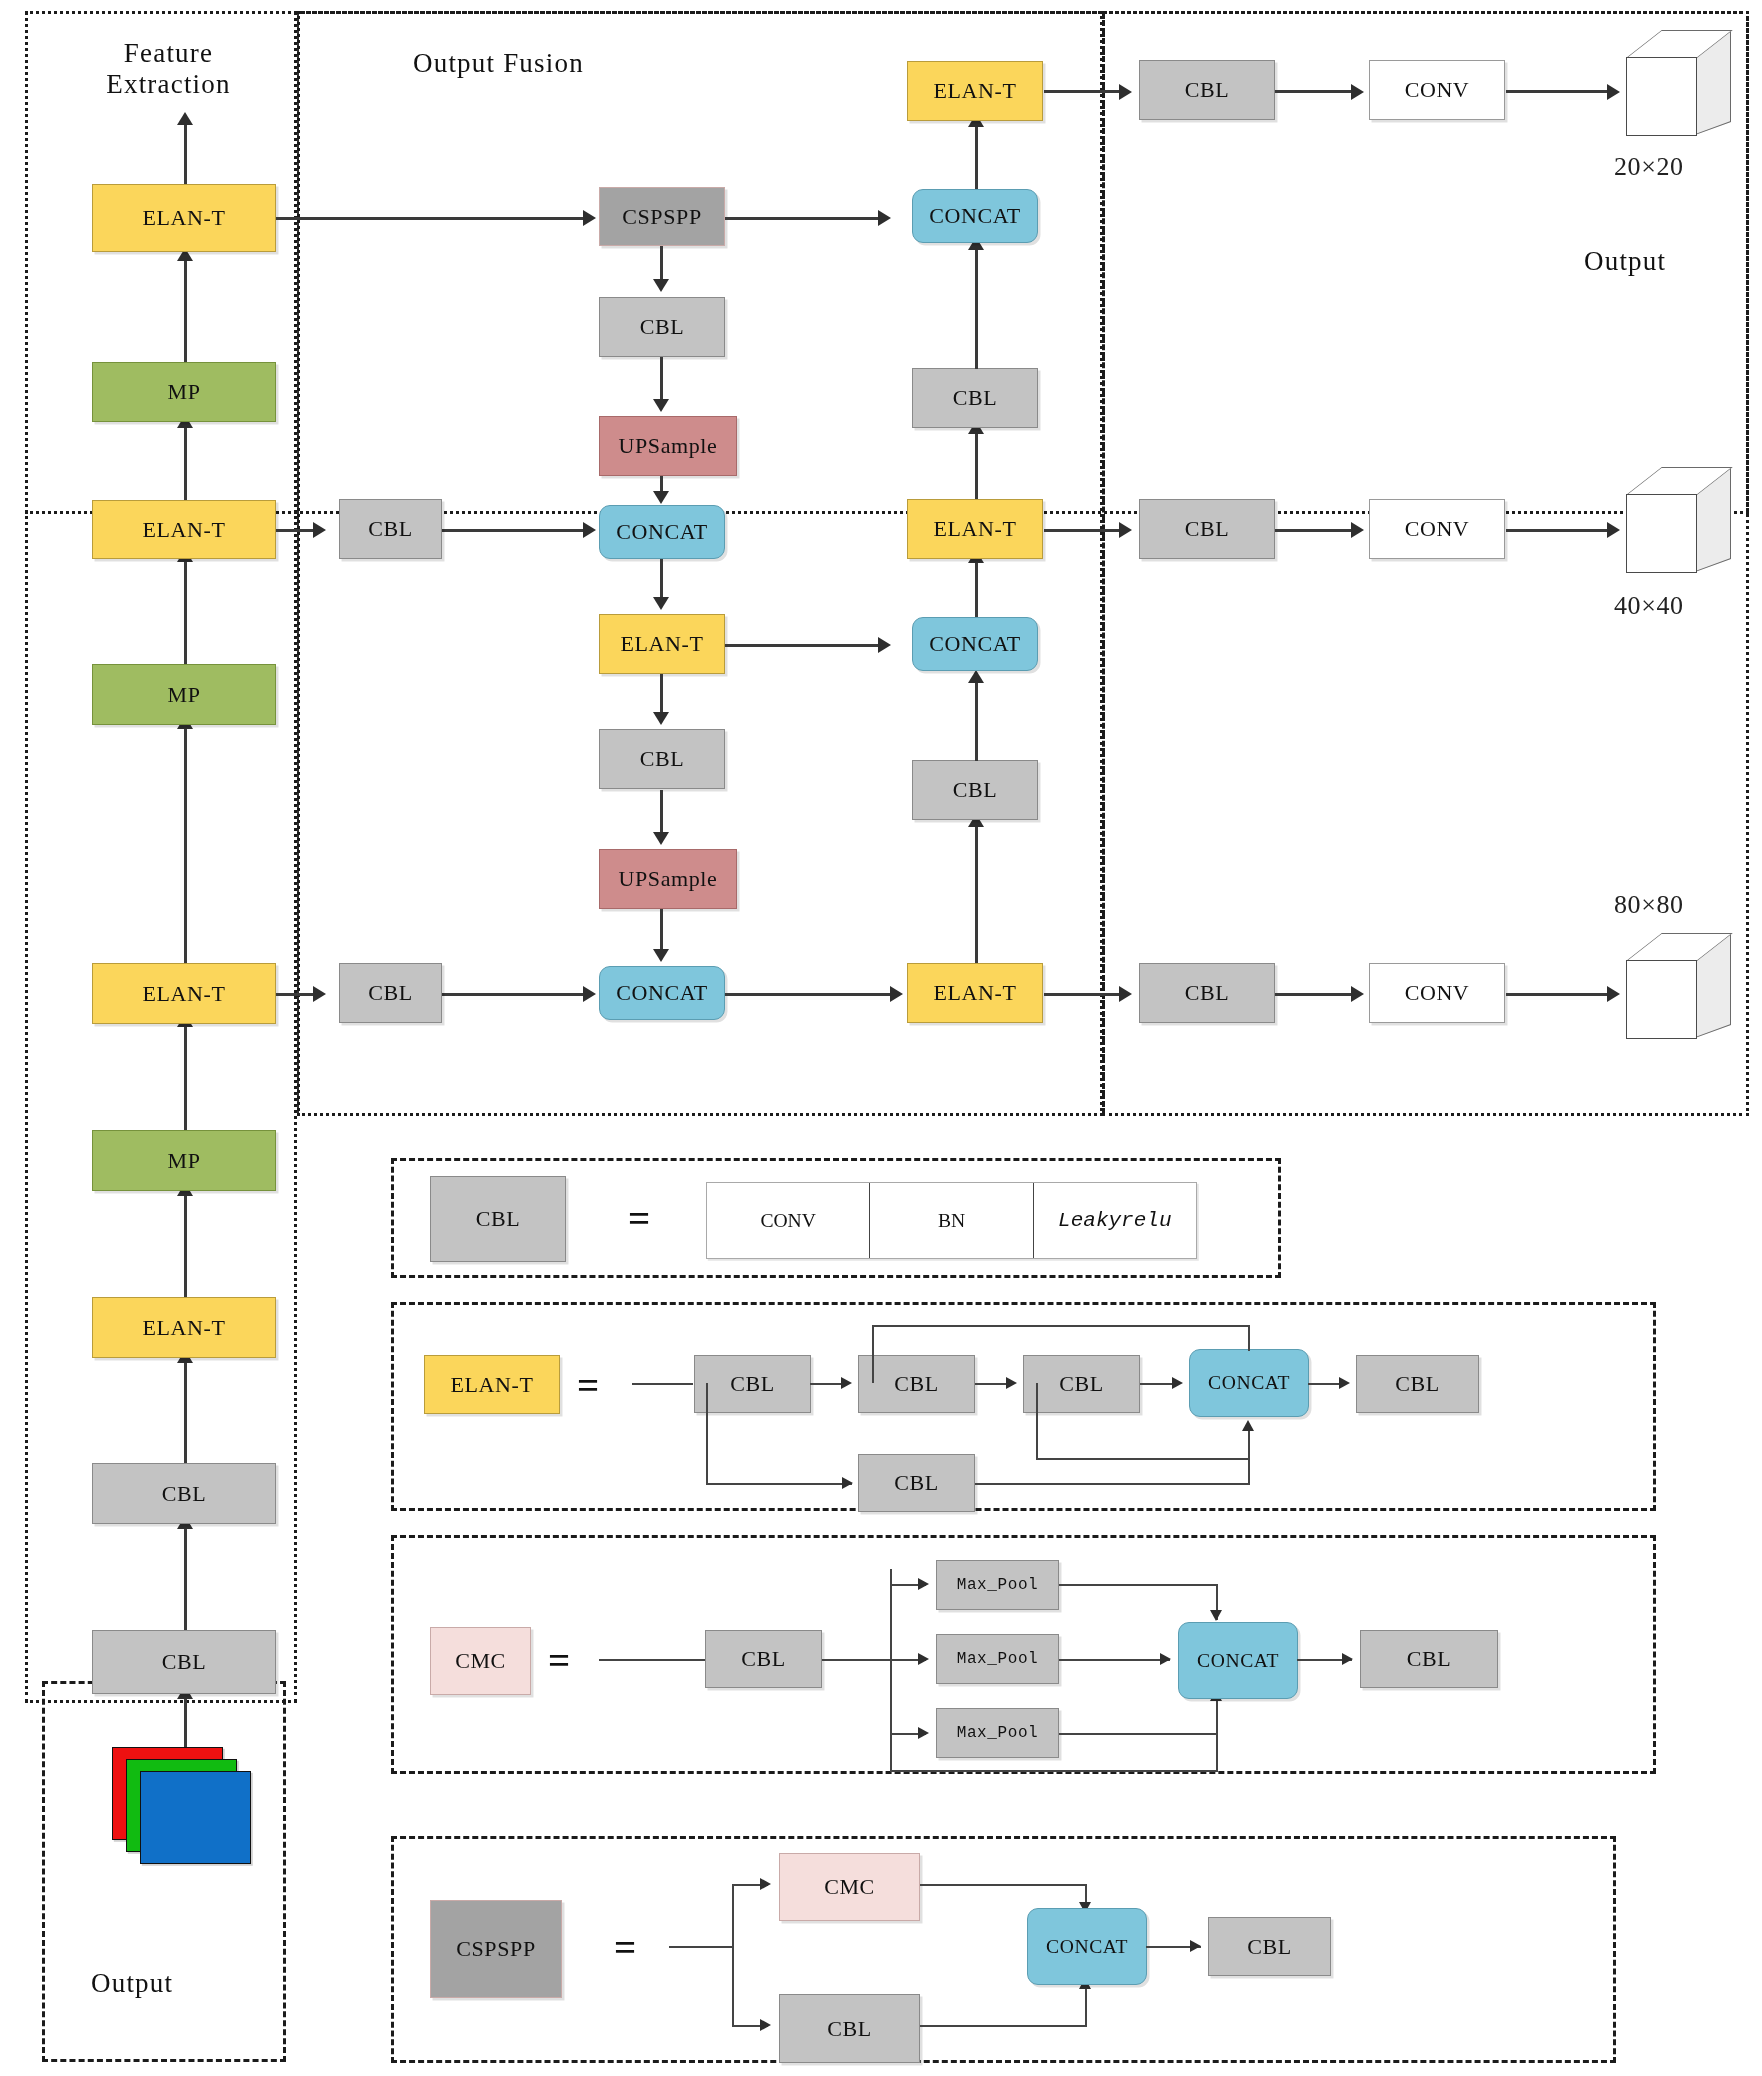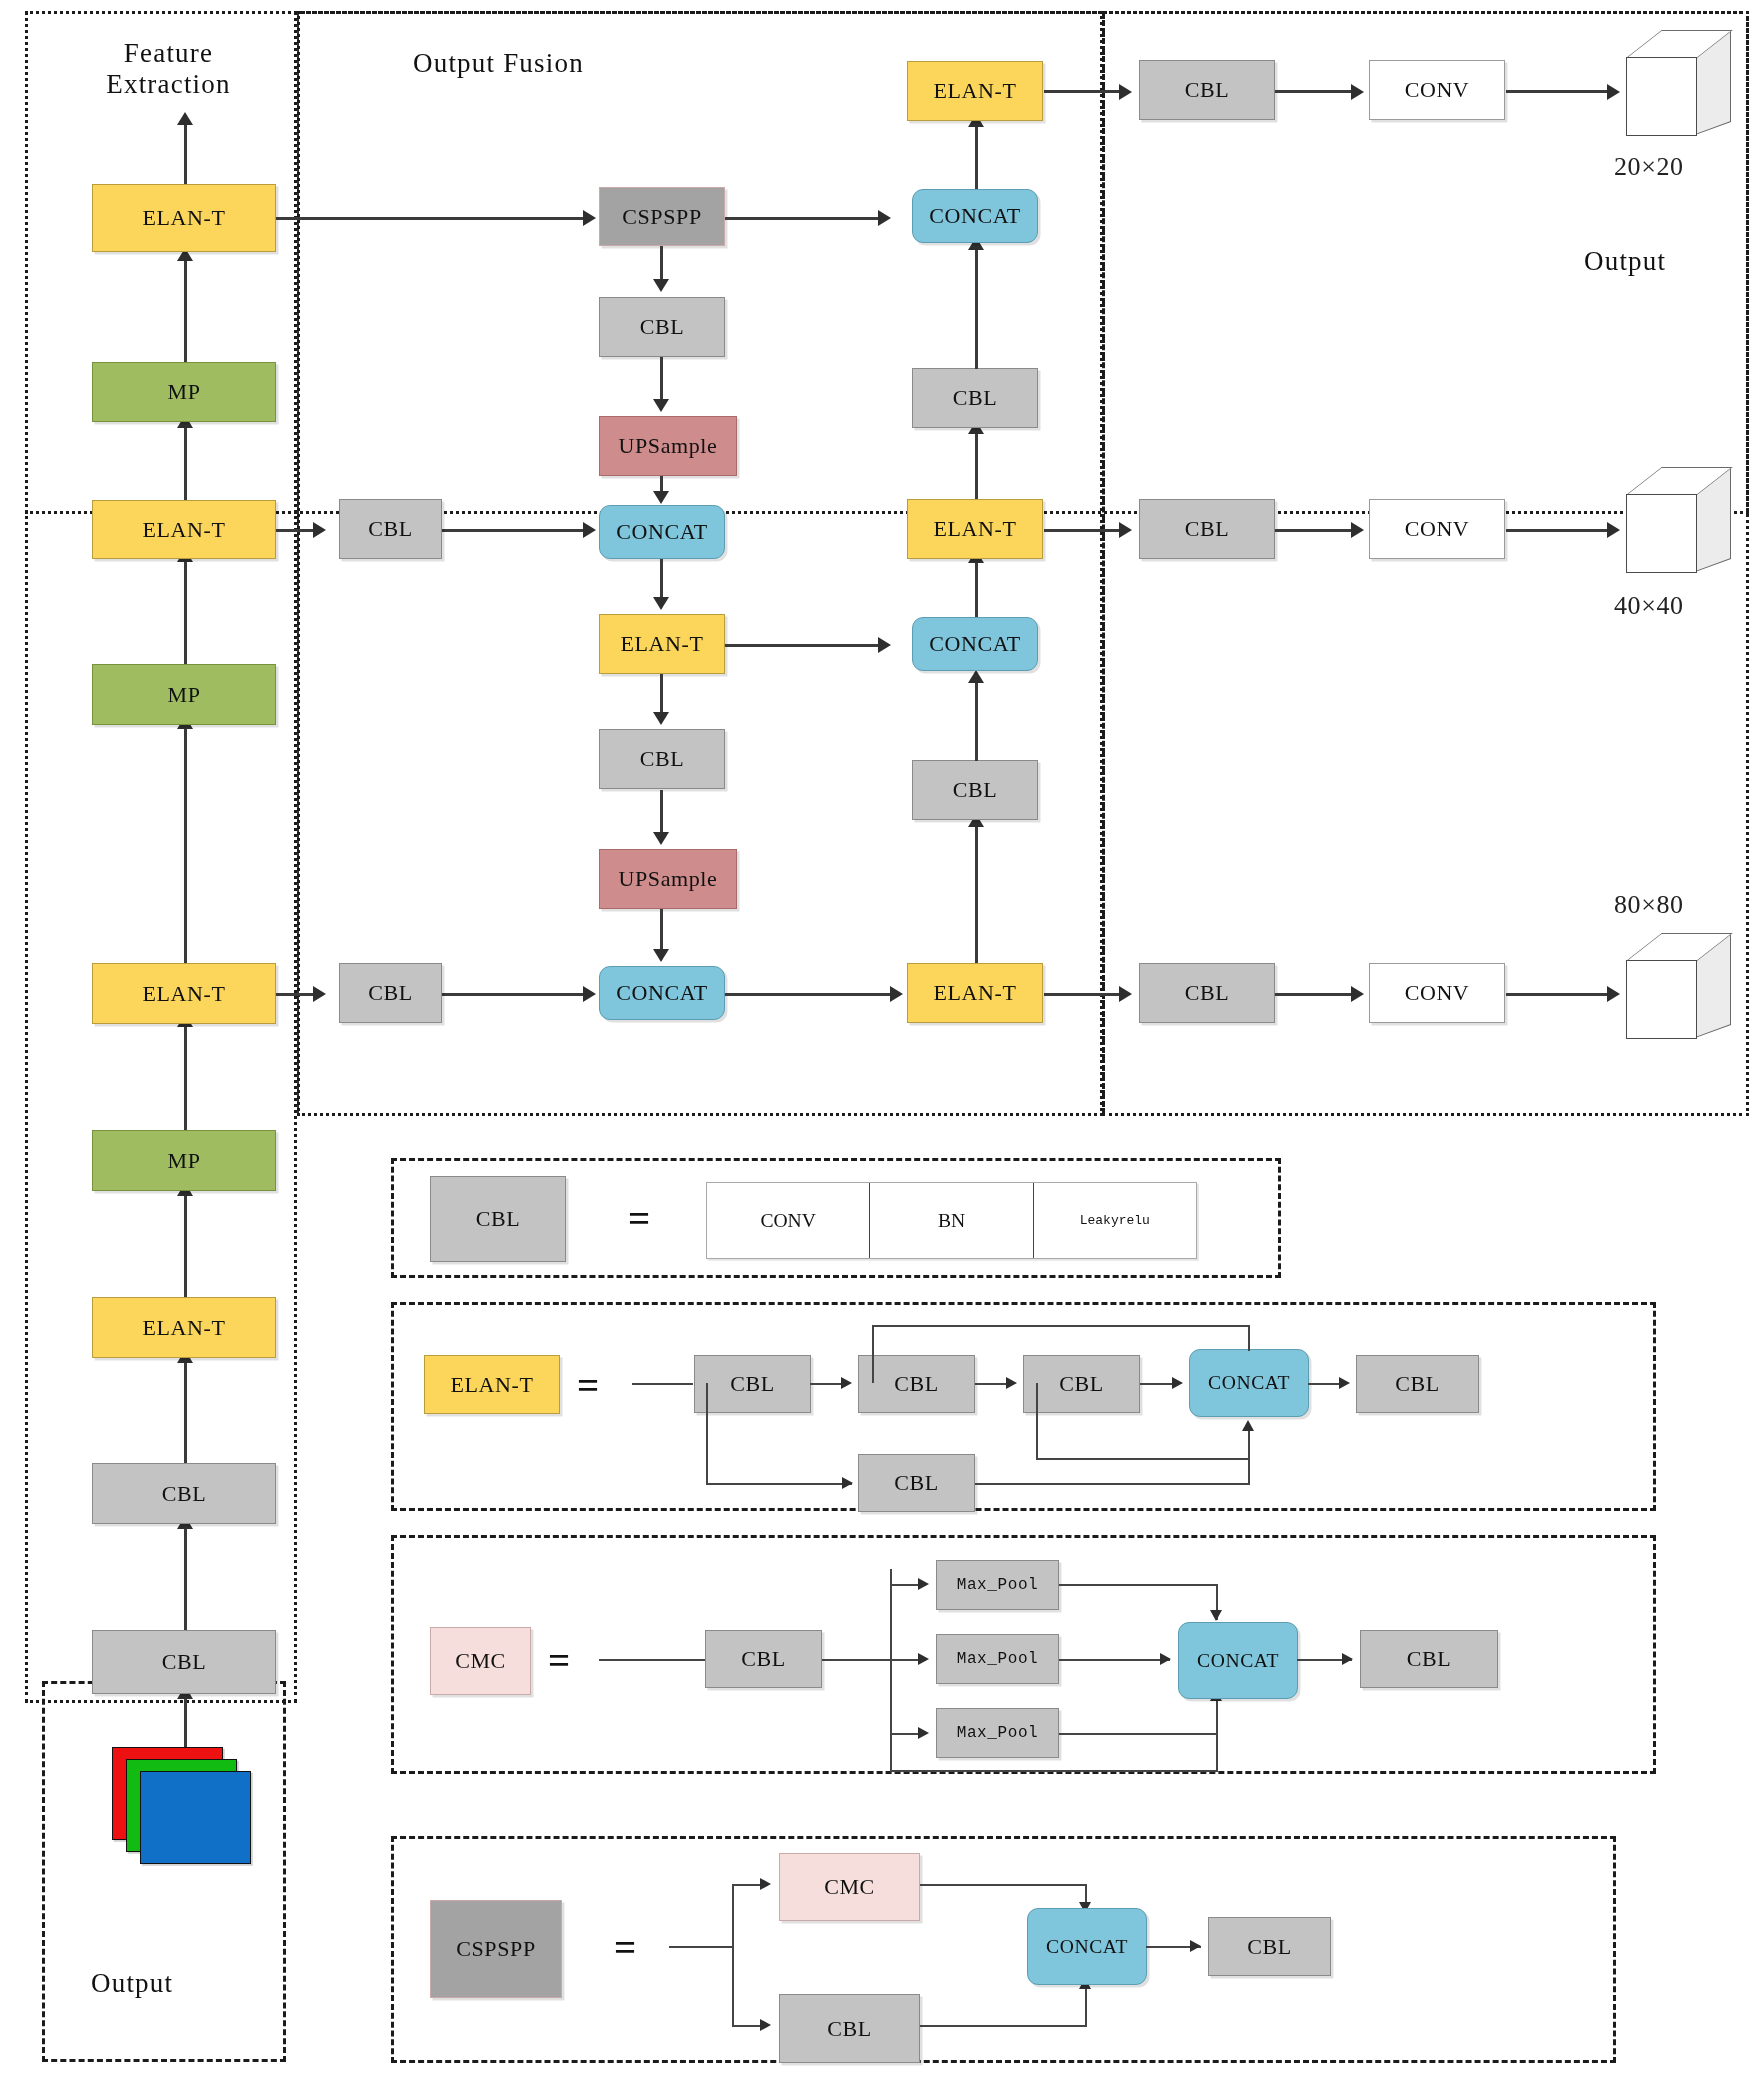--- a/index.html
+++ b/index.html
@@ -52,21 +52,21 @@
   
   .eq{position:absolute;font-size:39px;font-weight:bold;color:#111;line-height:1;}
 
   
   .lg-row{position:absolute;box-sizing:border-box;background:#fff;
           border:1.2px solid #a9a9a9;box-shadow:1.8px 1.8px 0 rgba(0,0,0,0.10);
           display:flex;}
   .lg-cell{flex:1;display:flex;align-items:center;justify-content:center;
            font-size:19.6px;border-right:1.2px solid #444;}
   .lg-cell:last-child{border-right:none;}
-  .lg-cell.mono{font-family:"Liberation Mono", monospace;font-size:13px;}
+  .lg-cell.mono{font-family:"Liberation Mono", monospace;font-size:21px;font-style:italic;}
 
   
   .cube{position:absolute;}
   .cube .face{position:absolute;box-sizing:border-box;}
   .cube .front{background:#fff;border:1.8px solid #4a4a4a;}
   .cube .top{background:#fff;border:1.2px solid #6a6a6a;}
   .cube .side{background:#ececec;border:1.2px solid #6a6a6a;}
 
   
   .chan{position:absolute;border:1.8px solid #111;box-shadow:1.8px 1.8px 0 rgba(0,0,0,.18);}

